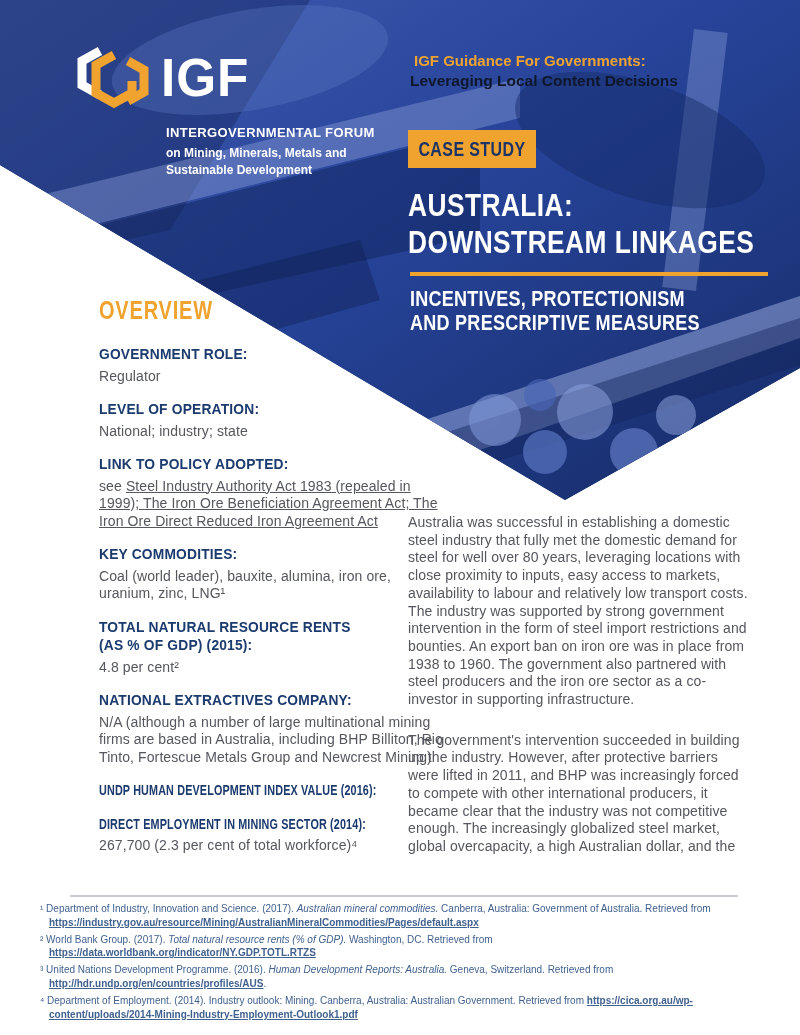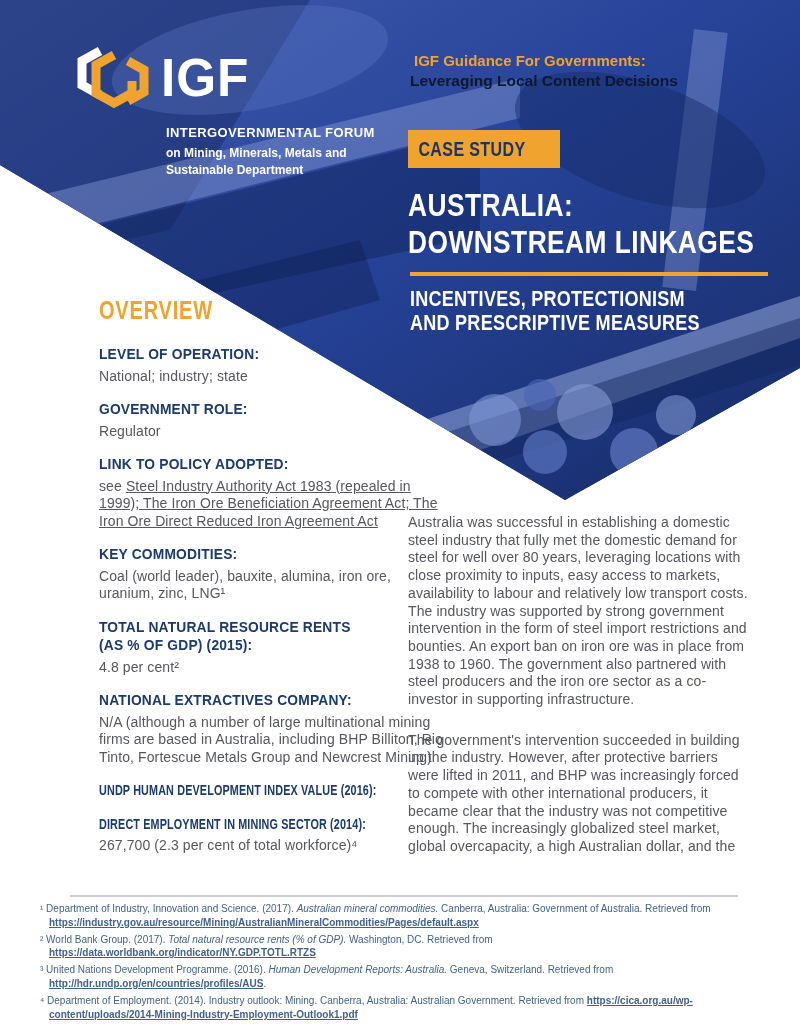--- a/index.html
+++ b/index.html
@@ -23,21 +23,21 @@
     letter-spacing:1px;transform:scaleX(.95);transform-origin:0 0;white-space:pre;
   }
   .org-block{position:absolute;left:166px;top:125px;color:#ffffff;}
   .org-line1{font-size:13px;font-weight:700;letter-spacing:.4px;margin-bottom:5px;white-space:pre;}
   .org-line2,.org-line3{font-size:12px;font-weight:600;line-height:16.5px;white-space:pre;}
   
   .kicker{position:absolute;left:414px;top:52px;font-size:15px;font-weight:700;color:var(--accent);white-space:pre;}
   .kicker-t1{position:absolute;left:410px;top:72px;font-size:15.5px;font-weight:700;color:#0f172a;line-height:18.5px;white-space:pre;}
   .kicker-t2{position:absolute;left:410px;top:90px;font-size:15.5px;font-weight:700;color:#fff;line-height:18.5px;white-space:pre;}
   .badge{
-    position:absolute;left:408px;top:130px;width:152px;height:38px;
+    position:absolute;left:408px;top:130px;width:128px;height:38px;
     background:var(--accent);
   }
   .badge span{
     display:inline-block;padding-left:13px;line-height:38px;
     font-size:20px;font-weight:800;color:#1c3566;letter-spacing:.5px;
     transform:scaleX(.8);transform-origin:0 0;white-space:pre;
   }
   .hero-title{position:absolute;left:408px;top:188px;color:#fff;}
   .hero-title div{font-size:31px;font-weight:800;line-height:36.5px;letter-spacing:.5px;transform:scaleX(.85);transform-origin:0 0;white-space:pre;}
   .title-rule{position:absolute;left:410px;top:272px;width:358px;height:3.5px;background:var(--accent);}
@@ -108,21 +108,21 @@
   <svg class="logo-icon" width="88" height="72" viewBox="0 0 88 72">
     <path d="M30 6 L12 16 L12 40 L30 50" fill="none" stroke="#ffffff" stroke-width="9"></path>
     <path d="M26 14 L26 58 L44 68" fill="none" stroke="#ffffff" stroke-width="9" opacity="0"></path>
     <path d="M44 10 L26 20 L26 48 L44 58 L62 48 L62 36" fill="none" stroke="#f0a32f" stroke-width="9"></path>
     <path d="M58 16 L74 25 L74 47 L58 56" fill="none" stroke="#f0a32f" stroke-width="9"></path>
   </svg>
   <div class="logo-acronym">IGF</div>
   <div class="org-block">
     <div class="org-line1">INTERGOVERNMENTAL FORUM</div>
     <div class="org-line2">on Mining, Minerals, Metals and</div>
-    <div class="org-line3">Sustainable Department</div>
+    <div class="org-line3">Sustainable Development</div>
   </div>
 
   <div class="kicker">IGF Guidance For Governments:</div>
   <div class="kicker-t1">Leveraging Local Content Decisions</div>
 
   <div class="badge">
     <span>CASE STUDY</span>
   </div>
 
   <div class="hero-title">
@@ -132,27 +132,27 @@
   <div class="title-rule"></div>
   <div class="hero-sub">
     <div>INCENTIVES, PROTECTIONISM</div>
     <div>AND PRESCRIPTIVE MEASURES</div>
   </div>
 
   <section class="overview">
     <h2 class="ov-heading">OVERVIEW</h2>
     <div>
     <div class="field">
+      <div class="f-label">GOVERNMENT ROLE:</div>
+      <div class="f-value"><span class="seg-plain">Regulator</span></div>
+    </div>
+
+    <div class="field">
       <div class="f-label">LEVEL OF OPERATION:</div>
       <div class="f-value"><span class="seg-plain">National; industry; state</span></div>
-    </div>
-
-    <div class="field">
-      <div class="f-label">GOVERNMENT ROLE:</div>
-      <div class="f-value"><span class="seg-plain">Regulator</span></div>
     </div>
 
     <div class="field">
       <div class="f-label">LINK TO POLICY ADOPTED:</div>
       <div class="f-value"><span class="seg-plain">see </span><span class="seg-link">Steel Industry Authority Act 1983 (repealed in 1999); The Iron Ore Beneficiation Agreement Act; The Iron Ore Direct Reduced Iron Agreement Act</span></div>
     </div>
 
     <div class="field">
       <div class="f-label">KEY COMMODITIES:</div>
       <div class="f-value"><span class="seg-plain">Coal (world leader), bauxite, alumina, iron ore, uranium, zinc, LNG¹</span></div>

